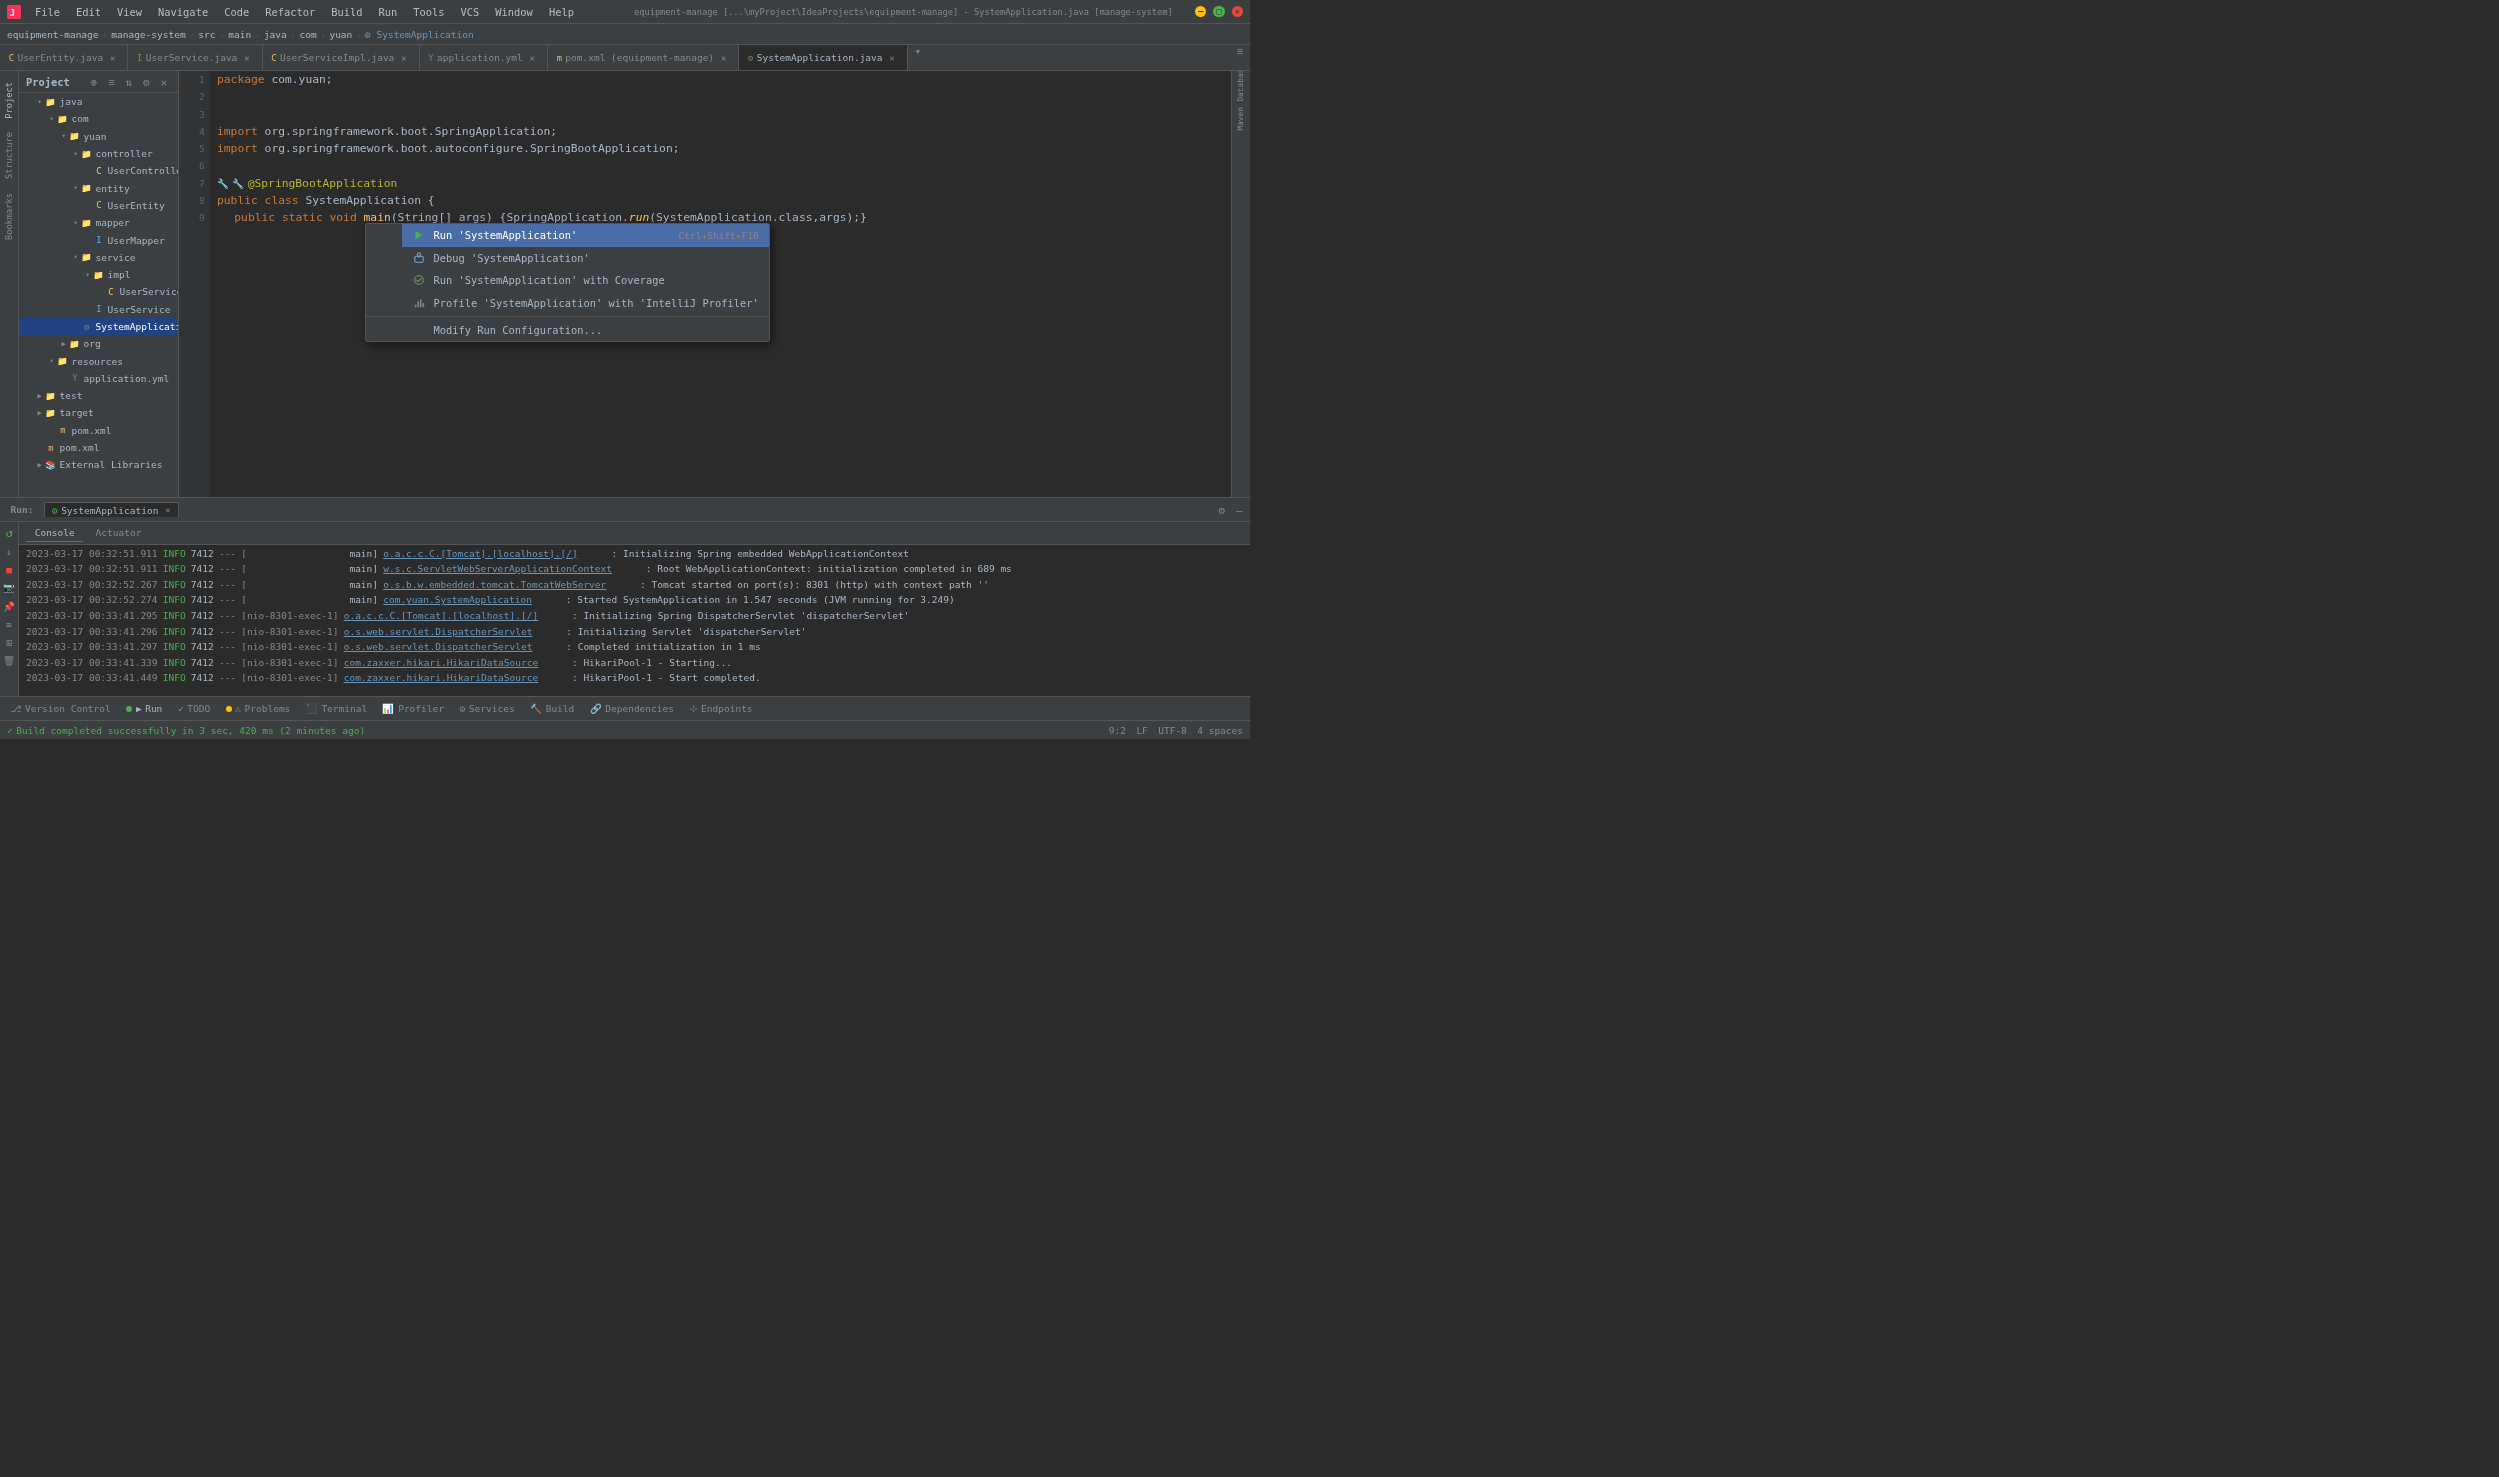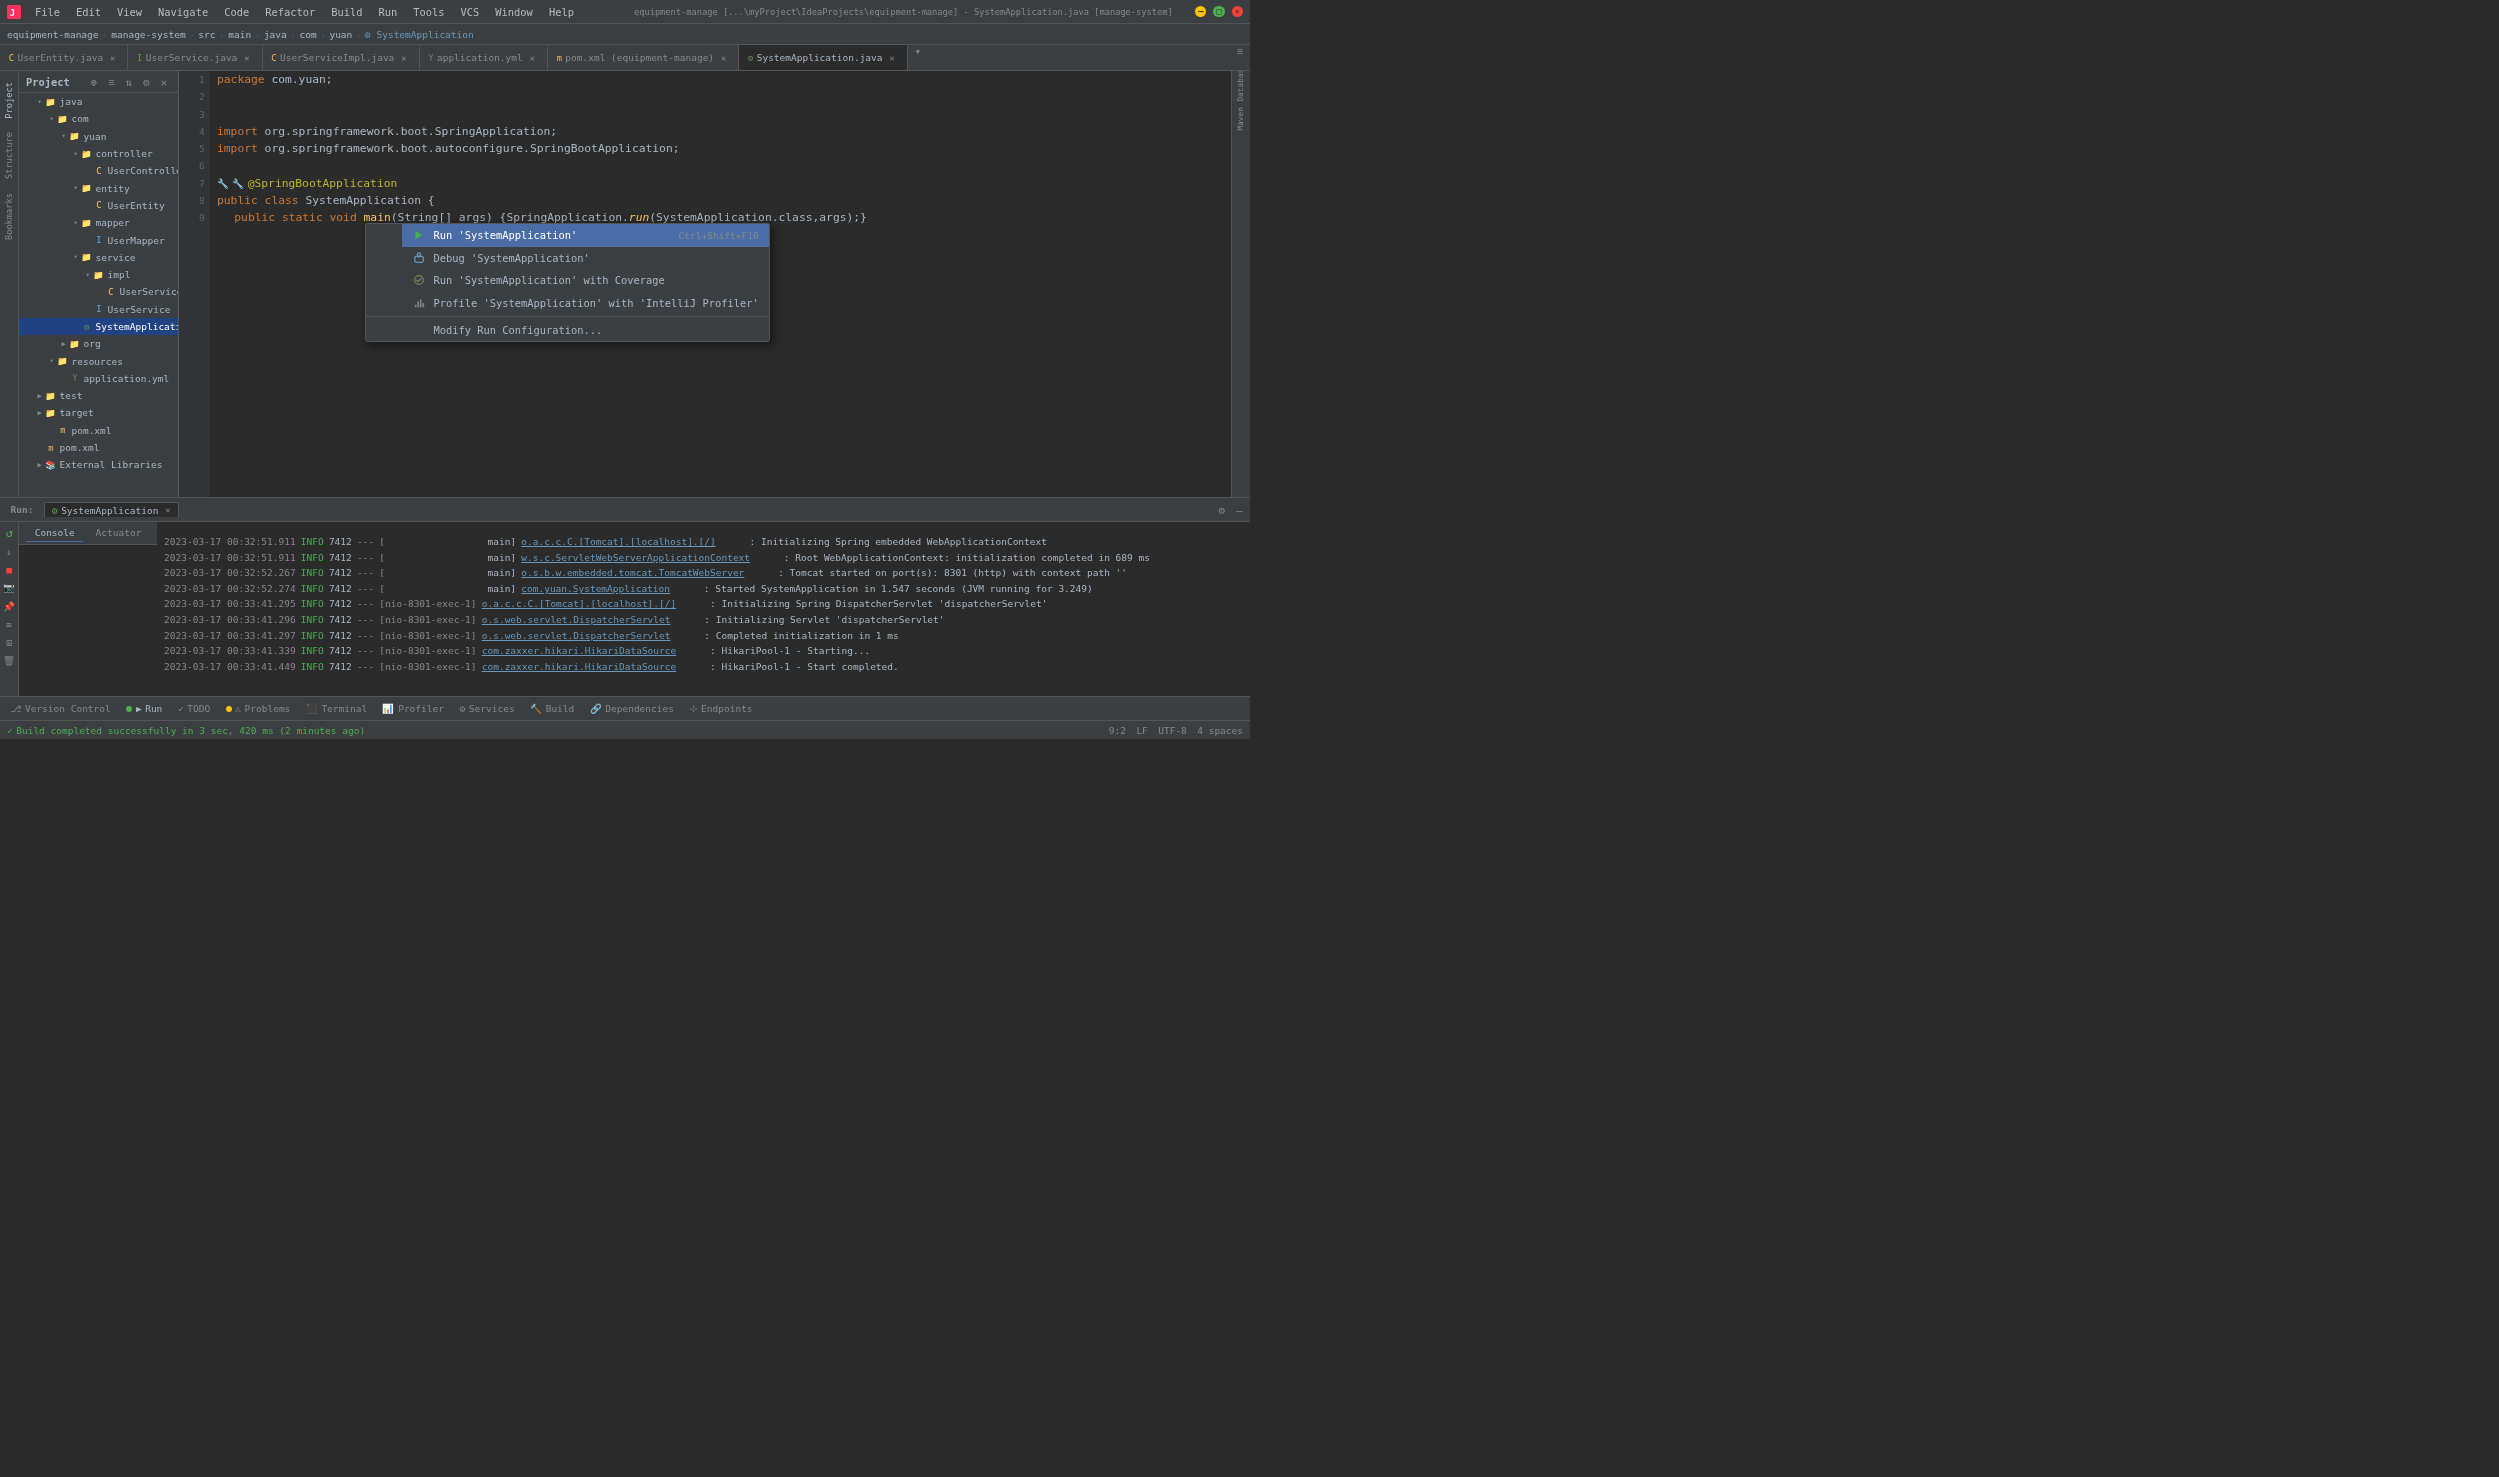--- a/index.html
+++ b/index.html
@@ -360,21 +360,21 @@
     .console-icon-btn.red { color: #f44336; }
 
     .console-body {
       display: flex;
       flex: 1;
       overflow: hidden;
     }
     .console-output {
       flex: 1;
       overflow-y: auto;
-      padding: 12px 7px;
+      padding: 1px 7px;
       font-size: 9.5px;
       line-height: 15.6px;
       font-family: 'Consolas', monospace;
     }
     .log-line {
       display: flex;
       gap: 5.2px;
       white-space: pre;
     }
     .log-ts { color: #888; }
@@ -848,21 +848,21 @@
       <div class="console-icon-btn active" style="font-size:12px;">↺</div>
       <div class="console-icon-btn">↓</div>
       <div class="console-icon-btn red">■</div>
       <div class="console-icon-btn">📷</div>
       <div class="console-icon-btn">📌</div>
       <div class="console-icon-btn">≡</div>
       <div class="console-icon-btn">⊞</div>
       <div class="console-icon-btn">🗑</div>
     </div>
 
-    <div style="display:flex;flex-direction:row;flex:1;overflow:hidden;">
+    <div style="display:flex;flex-direction:column;flex:1;overflow:hidden;">
 
       <div style="display:flex;background:#3c3f41;border-bottom:0.9px solid #555;height:22.6px;align-items:center;padding:0 7px;gap:3.5px;">
         <div class="console-tab active">Console</div>
         <div class="console-tab">Actuator</div>
       </div>
 
       <div class="console-output">
         <div class="log-line">
           <span class="log-ts">2023-03-17 00:32:51.911</span>
           <span class="log-info">INFO</span>

